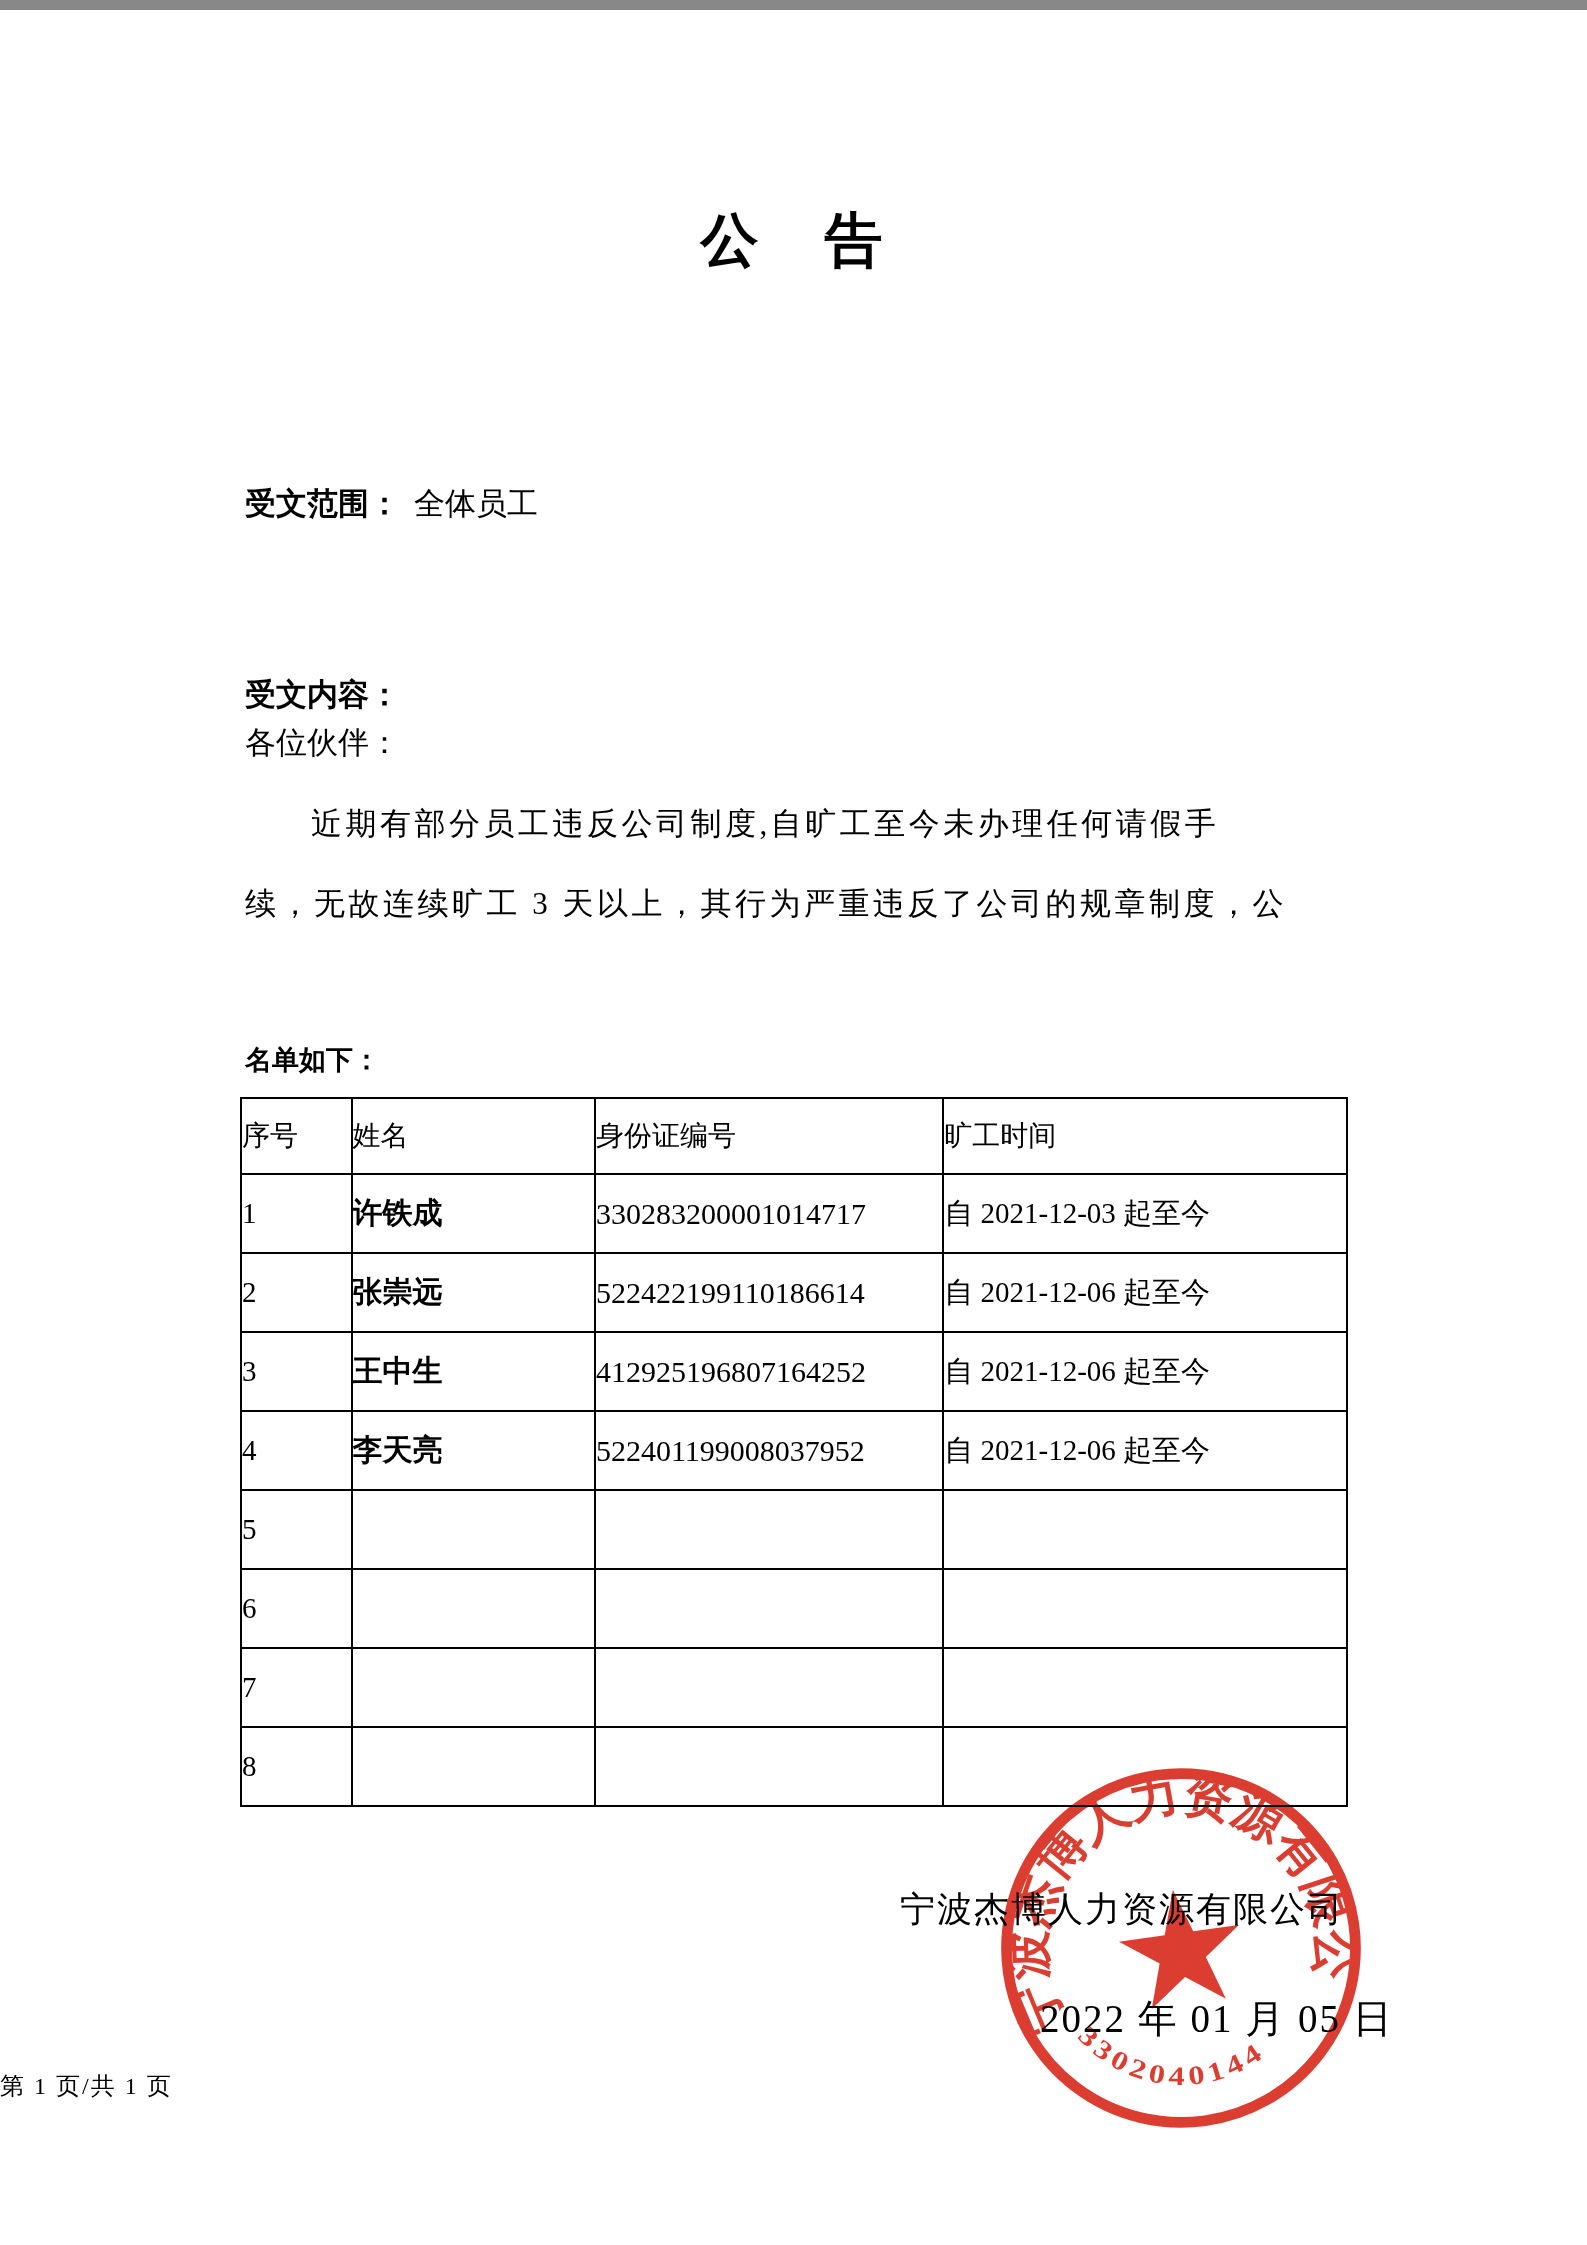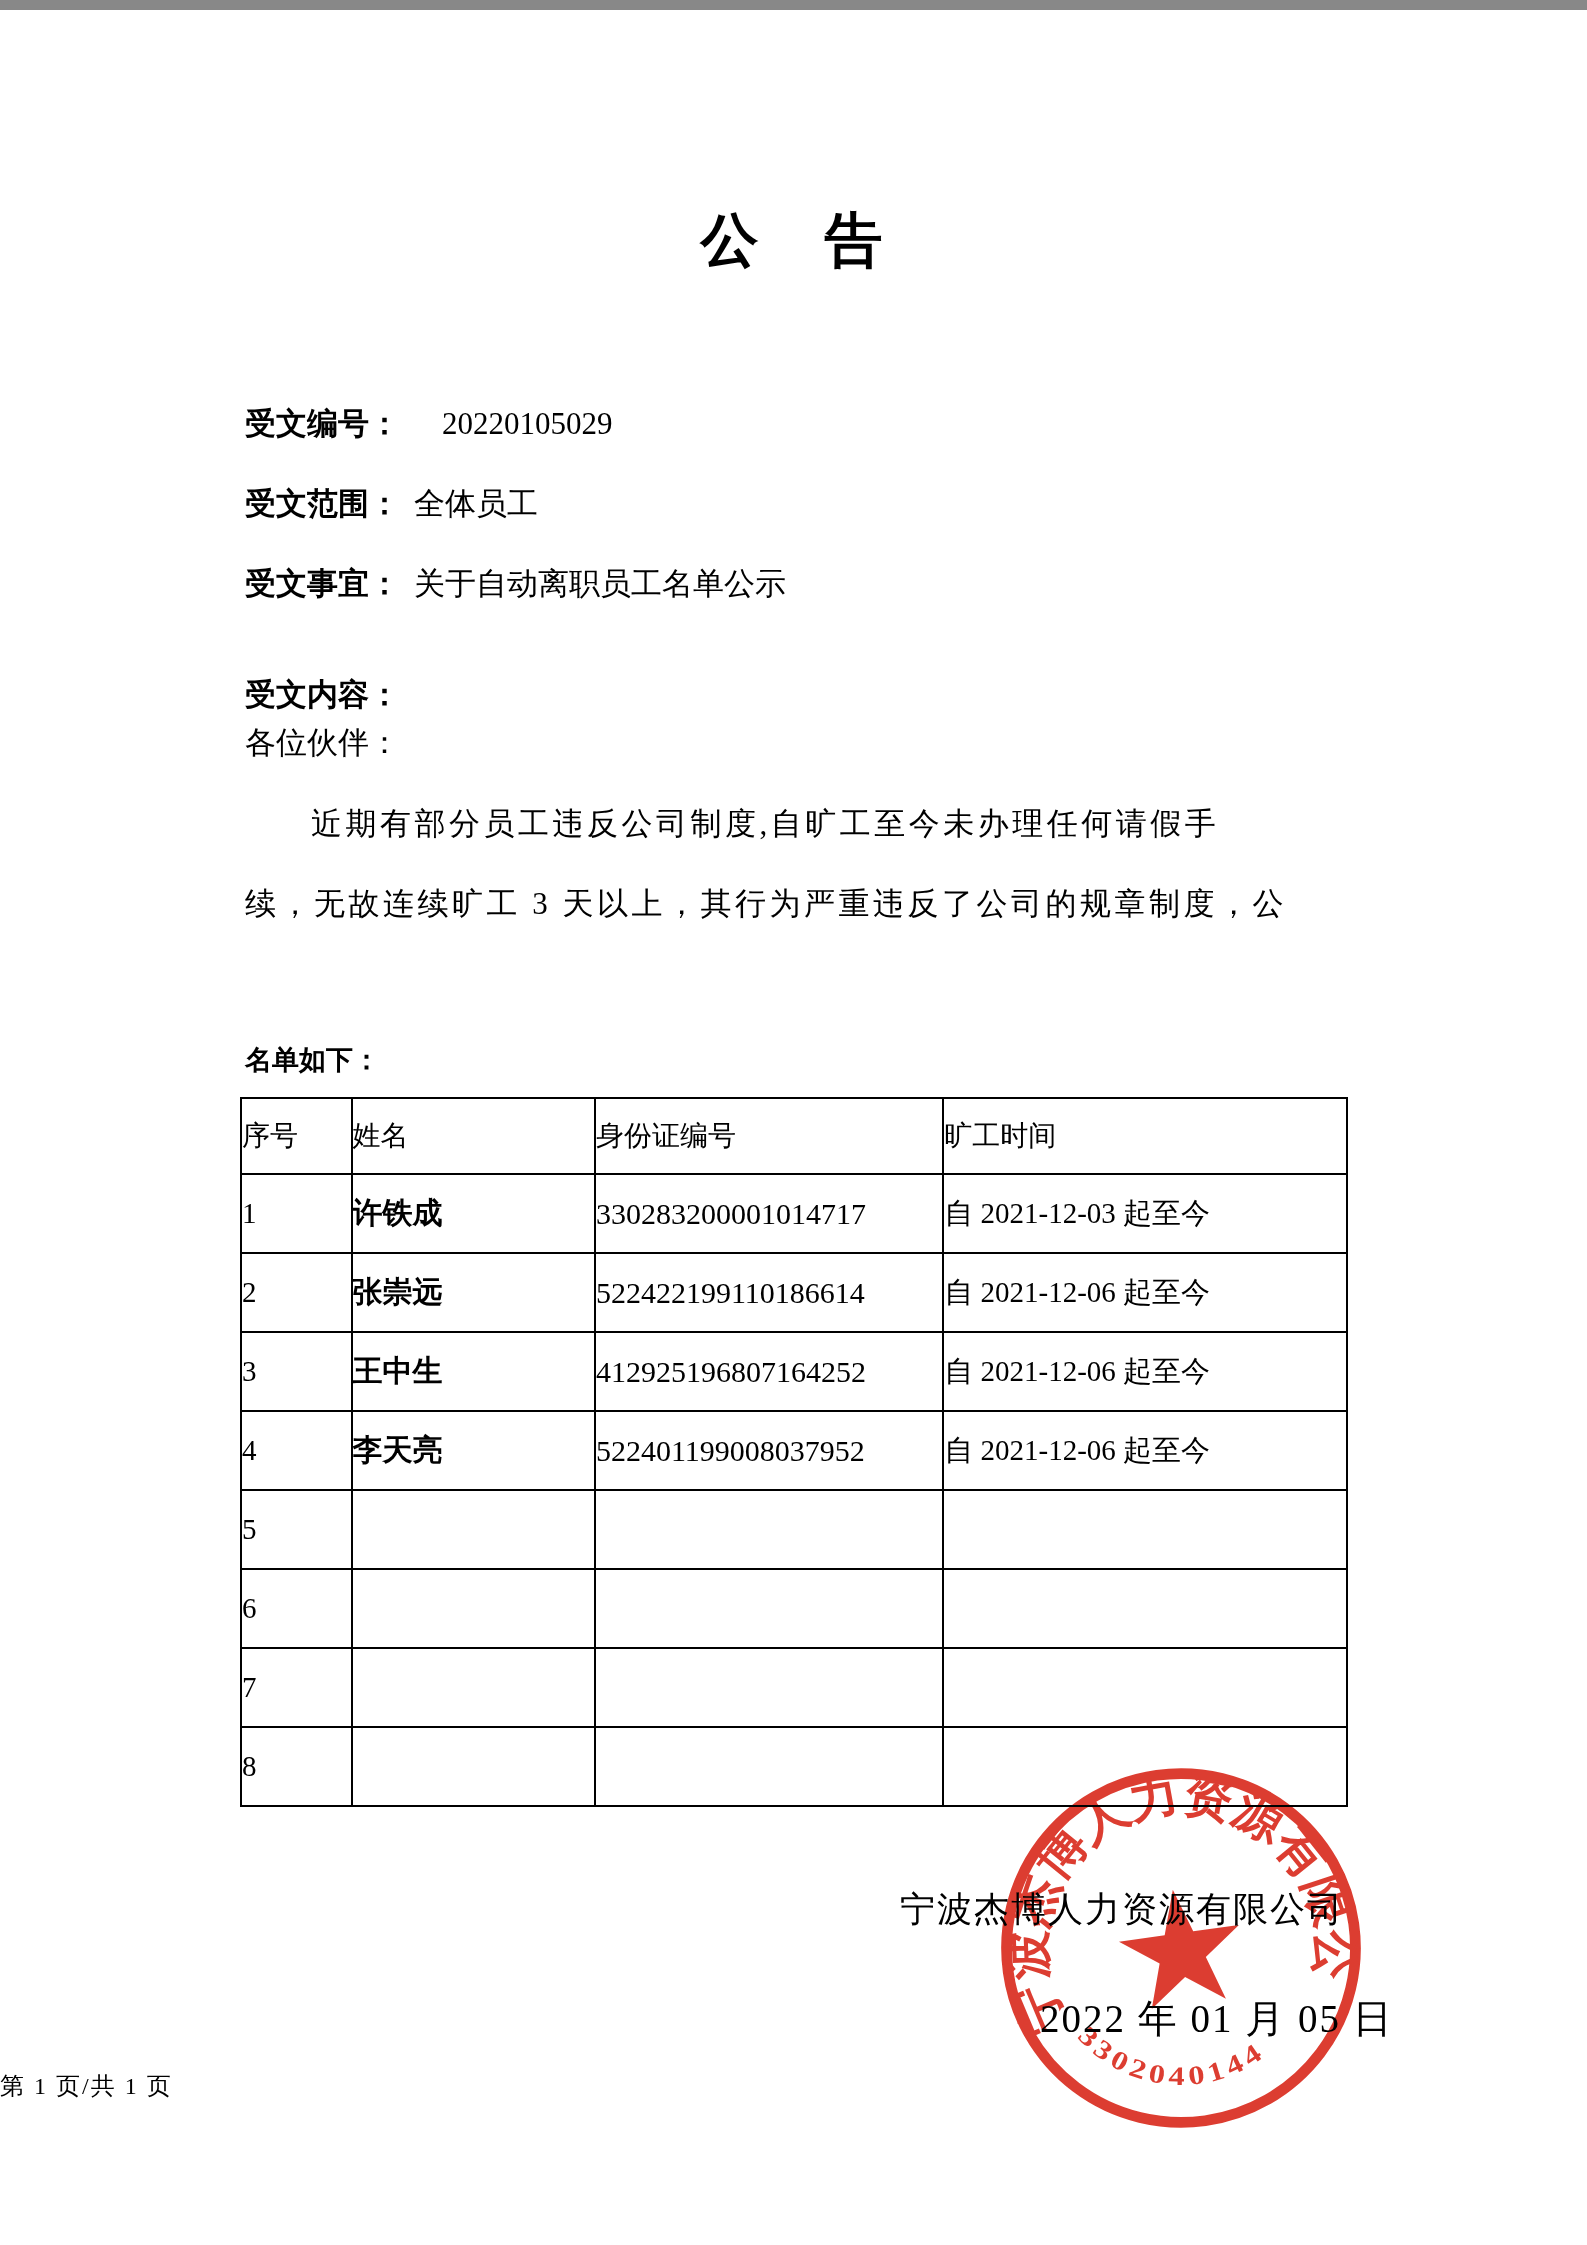--- a/index.html
+++ b/index.html
@@ -56,28 +56,22 @@
     pointer-events:none;
   }
 </style>
 </head>
 <body>
 
 <div class="page">
 
   <div class="abs title">公　告</div>
 
-  <div class="abs field" style="top:393px">
-    <span class="lbl">受文编号：</span><span class="val wide">20220105029</span>
-  </div>
   <div class="abs field" style="top:473px">
     <span class="lbl">受文范围：</span><span class="val">全体员工</span>
-  </div>
-  <div class="abs field" style="top:553px">
-    <span class="lbl">受文事宜：</span><span class="val">关于自动离职员工名单公示</span>
   </div>
   <div class="abs field" style="top:664px">
     <span class="lbl">受文内容：</span><span class="val"></span>
   </div>
 
   <div class="abs salutation" style="top:712px">各位伙伴：</div>
 
   <div class="abs bodyline ls indent" style="top:793px">近期有部分员工违反公司制度,自旷工至今未办理任何请假手</div>
   <div class="abs bodyline ls" style="top:873px">续，无故连续旷工 3 天以上，其行为严重违反了公司的规章制度，公</div>
 

